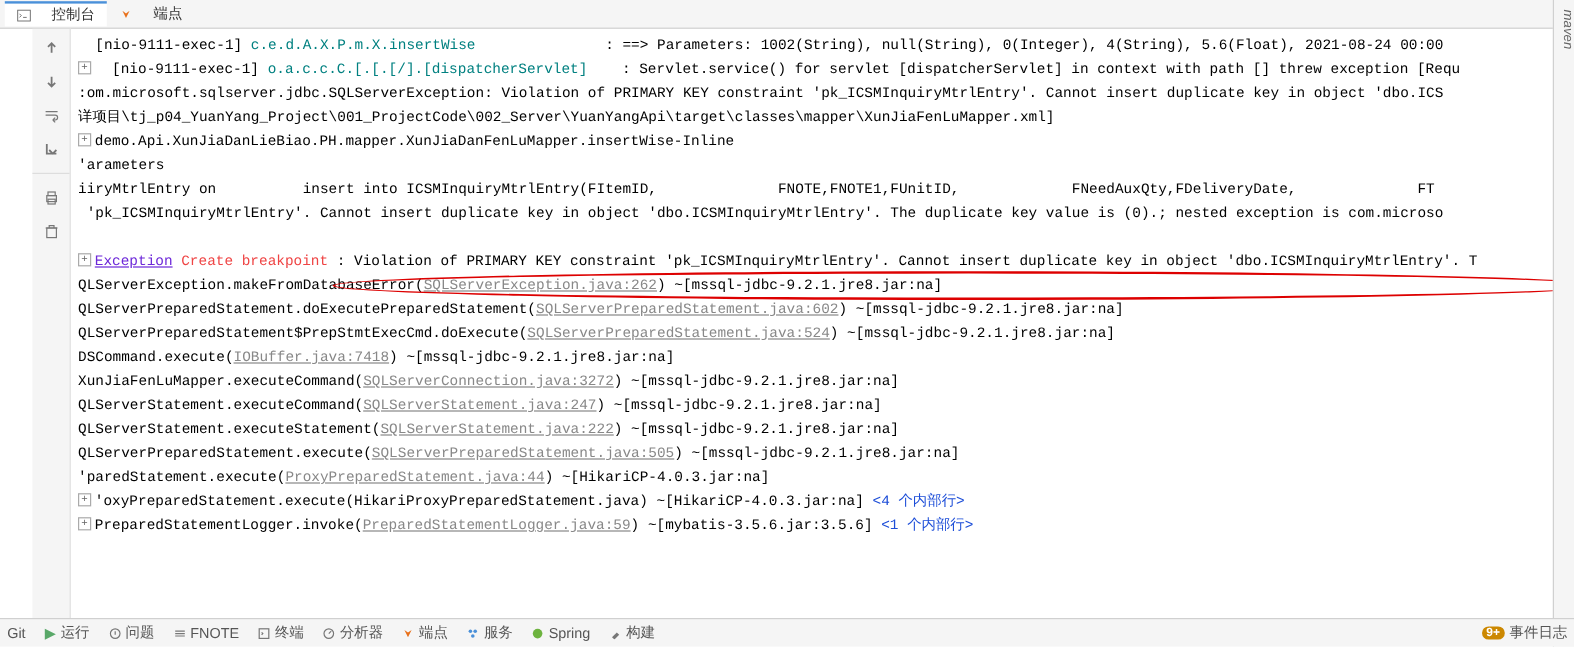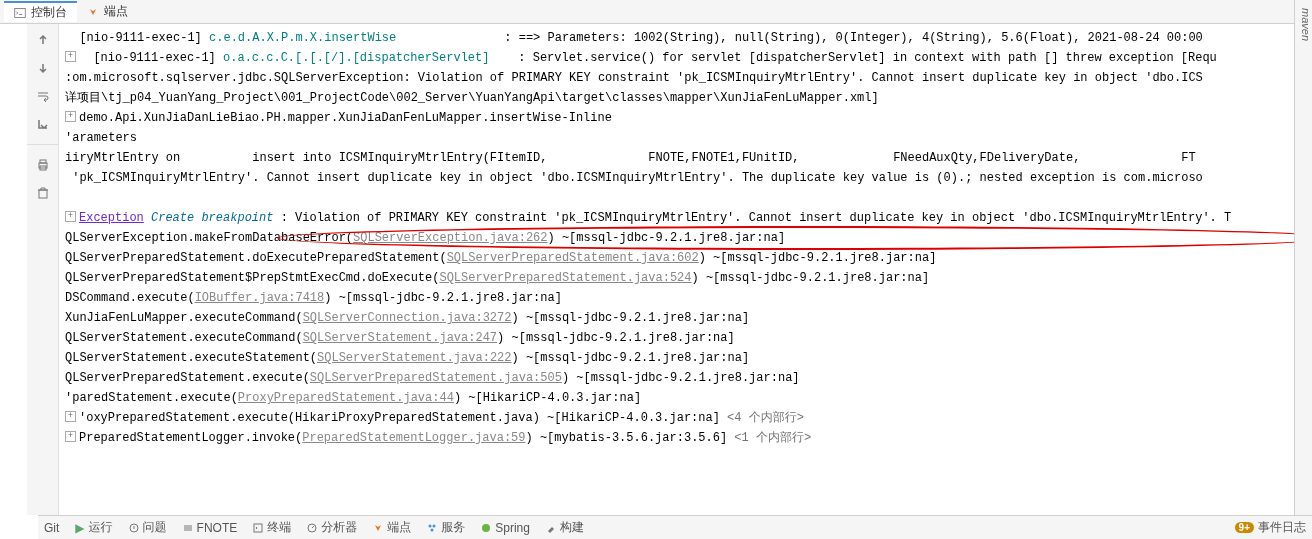--- a/index.html
+++ b/index.html
@@ -1,36 +1,36 @@
 <!DOCTYPE html>
 <html><head>
 <meta charset="utf-8">
 <style>
 * { margin: 0; padding: 0; box-sizing: border-box; }
 body { font-family: -apple-system, "Segoe UI", Arial, sans-serif; font-size: 12px; background: #fff; color: #333; width: 1312px; height: 539px; overflow: hidden; position: relative; }
 .tabs { display: flex; align-items: center; border-bottom: 1px solid #d0d0d0; height: 24px; background: #f5f5f5; padding-left: 4px; }
-.tab { display: flex; align-items: center; padding: 1px 10px; cursor: pointer; gap: 5px; }
+.tab { display: flex; align-items: center; padding: 1px 10px; cursor: pointer; gap: 17px; }
 .tab.active { background: #fff; border-top: 2px solid #4a90d9; }
 .tab-icon { width: 12px; height: 12px; }
 .main { display: flex; height: calc(100% - 48px); margin-left: 27px; }
 .gutter { width: 32px; background: #f5f5f5; border-right: 1px solid #e0e0e0; display: flex; flex-direction: column; align-items: center; padding-top: 6px; gap: 8px; }
 .gutter-btn { width: 20px; height: 20px; display: flex; align-items: center; justify-content: center; cursor: pointer; color: #666; }
 .gutter-sep { width: 100%; height: 1px; background: #ddd; margin: 2px 0; }
 .console { flex: 1; overflow: hidden; padding: 4px 0 4px 6px; position: relative; }
 .line { font-family: Consolas, 'Courier New', monospace; font-size: 12px; line-height: 20px; white-space: pre; color: #000; }
 .line.ind { padding-left: 14px; position: relative; }
 .expander { position: absolute; left: 0; top: 3px; width: 11px; height: 11px; border: 1px solid #aaa; display: flex; align-items: center; justify-content: center; font-size: 9px; line-height: 1; cursor: pointer; background: #fff; color: #666; }
 .c-teal { color: #008080; }
 .c-exc { color: #6d28d9; text-decoration: underline; }
 .c-link { color: #888; text-decoration: underline; cursor: pointer; }
-.c-green { color: #737373; }
-.c-gray { color: #0369a1; font-style: italic; }
+.c-green { color: #1d4ed8; }
+.c-gray { color: #ef4444; }
 .ellipse { position: absolute; border: 2px solid #d00; border-radius: 50%; pointer-events: none; }
 .right-bar { position: absolute; right: 0; top: 0; width: 18px; height: 100%; writing-mode: vertical-rl; background: #f5f5f5; border-left: 1px solid #d0d0d0; padding-top: 8px; font-size: 11px; font-style: italic; color: #666; cursor: pointer; }
-.bottom { position: absolute; bottom: 0; left: 0; right: 0; height: 24px; background: #f5f5f5; border-top: 1px solid #d0d0d0; display: flex; align-items: center; padding: 0 6px; gap: 16px; font-size: 12px; color: #555; margin-left: 38px; }
+.bottom { position: absolute; bottom: 0; left: 0; right: 0; height: 24px; background: #f5f5f5; border-top: 1px solid #d0d0d0; display: flex; align-items: center; padding: 0 6px; gap: 16px; font-size: 12px; color: #555; }
 .bottom-item { display: flex; align-items: center; gap: 4px; cursor: pointer; }
 .bottom-right { margin-left: auto; display: flex; align-items: center; gap: 12px; }
 .badge { background: #cc8800; color: #fff; border-radius: 8px; padding: 0 4px; font-size: 10px; font-weight: bold; }
 .sq { width: 10px; height: 10px; }
 .run-ic { color: #59a869; }
 </style>
 </head>
 <body>
 
 <div class="tabs">

